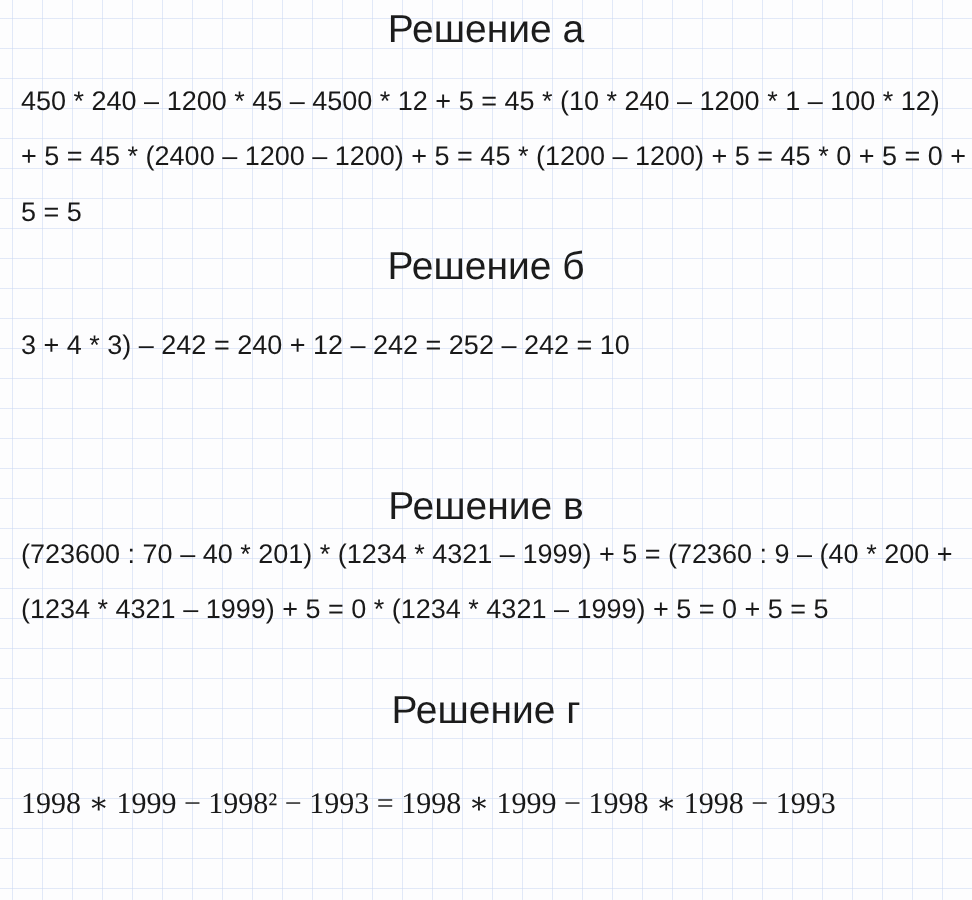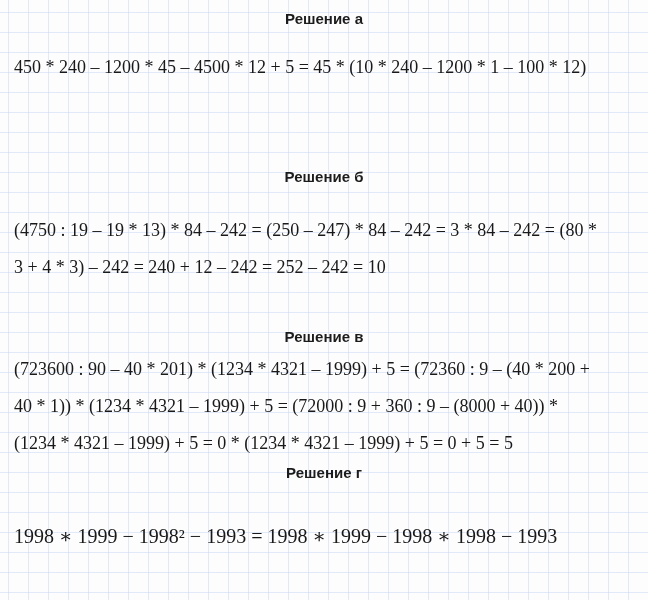--- a/index.html
+++ b/index.html
@@ -12,27 +12,27 @@
       linear-gradient(to right, rgba(203,216,242,.55) 1px, transparent 1px),
       linear-gradient(to bottom, rgba(203,216,242,.55) 1px, transparent 1px);
     background-size:20px 20px;
     background-position:8px 12px;
     overflow:hidden;
   }
   .title{
     position:absolute;left:0;width:100%;margin:0;
     text-align:center;
     font-family:"Liberation Sans",sans-serif;
-    font-weight:700;
-    font-size:15px;line-height:26px;
+    font-weight:400;
+    font-size:26px;line-height:26px;
     color:#1c1c1c;
   }
   .lines{
     position:absolute;left:14px;right:0;
-    font-family:Liberation Serif, serif;
+    font-family:Liberation Sans, sans-serif;
     font-size:18px;line-height:37px;
     color:#191919;
     white-space:nowrap;
   }
   .sec-a .title{top:6px}
   .sec-a .lines{top:49px}
   .sec-b .title{top:164px}
   .sec-b .lines{top:212px}
   .sec-v .title{top:324px}
   .sec-v .lines{top:351px}
@@ -45,36 +45,36 @@
 </style>
 </head>
 <body>
 
 <div class="sheet">
 
   <section class="sec-a">
     <h2 class="title">Решение а</h2>
     <div class="lines">
       <div>450 * 240 – 1200 * 45 – 4500 * 12 + 5 = 45 * (10 * 240 – 1200 * 1 – 100 * 12)</div>
+      <div>+ 5 = 45 * (2400 – 1200 – 1200) + 5 = 45 * (1200 – 1200) + 5 = 45 * 0 + 5 = 0 +</div>
+      <div>5 = 5</div>
     </div>
   </section>
 
   <section class="sec-b">
     <h2 class="title">Решение б</h2>
     <div class="lines">
-      <div>(4750 : 19 – 19 * 13) * 84 – 242 = (250 – 247) * 84 – 242 = 3 * 84 – 242 = (80 *</div>
       <div>3 + 4 * 3) – 242 = 240 + 12 – 242 = 252 – 242 = 10</div>
     </div>
   </section>
 
   <section class="sec-v">
     <h2 class="title">Решение в</h2>
     <div class="lines">
-      <div>(723600 : 90 – 40 * 201) * (1234 * 4321 – 1999) + 5 = (72360 : 9 – (40 * 200 +</div>
-      <div>40 * 1)) * (1234 * 4321 – 1999) + 5 = (72000 : 9 + 360 : 9 – (8000 + 40)) *</div>
+      <div>(723600 : 70 – 40 * 201) * (1234 * 4321 – 1999) + 5 = (72360 : 9 – (40 * 200 +</div>
       <div>(1234 * 4321 – 1999) + 5 = 0 * (1234 * 4321 – 1999) + 5 = 0 + 5 = 5</div>
     </div>
   </section>
 
   <section class="sec-g">
     <h2 class="title">Решение г</h2>
     <div class="lines">
       <div>1998 ∗ 1999 − 1998² − 1993 = 1998 ∗ 1999 − 1998 ∗ 1998 − 1993</div>
     </div>
   </section>

